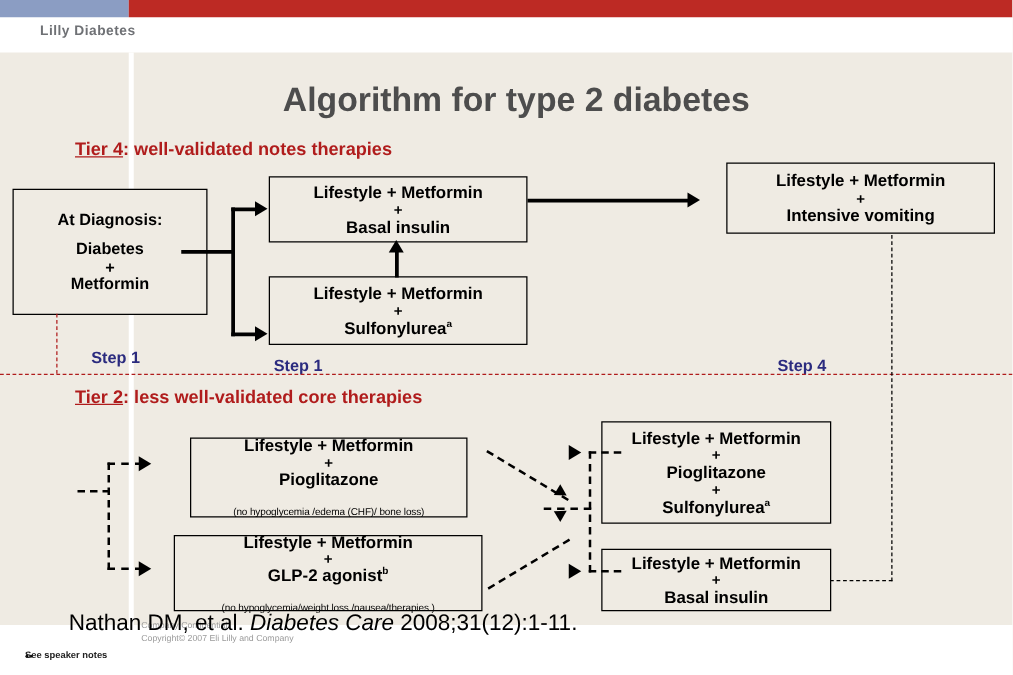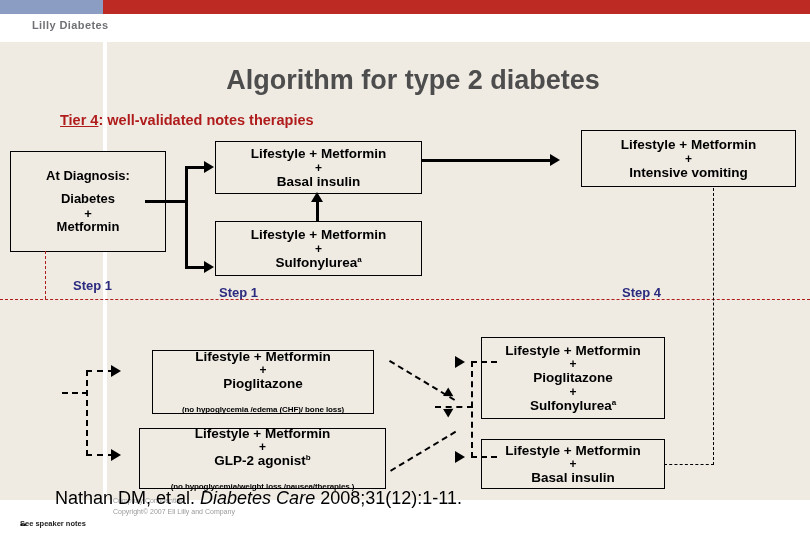--- a/index.html
+++ b/index.html
@@ -37,21 +37,21 @@
   #step1{left:73px;top:278px;}
   #step2{left:219px;top:285px;}
   #step3{left:622px;top:285px;}
 
   
   .box{position:absolute;border:1.4px solid #000;background:#efebe3;
        box-sizing:border-box;text-align:center;color:#000;
        display:flex;flex-direction:column;justify-content:center;align-items:center;}
   .box .ln{font-size:13.5px;font-weight:bold;line-height:1.12;white-space:nowrap;}
   .box .ln.plus{font-size:12px;line-height:1.0;}
-  .box .note{font-size:8px;font-weight:bold;line-height:1.1;white-space:nowrap;letter-spacing:-0.1px;margin-top:15px;}
+  .box .note{font-size:8px;font-weight:normal;line-height:1.1;white-space:nowrap;letter-spacing:-0.1px;margin-top:15px;}
   sup{font-size:8px;vertical-align:super;font-weight:bold;}
 
   
   #box-diag   {left:10px; top:151px; width:156px;height:101px;}
   #box-diag .ln{font-size:13px;}
   #box-basal  {left:215px;top:141px;width:207px;height:53px;}
   #box-sulf   {left:215px;top:221px;width:207px;height:55px;}
   #box-intens {left:581px;top:130px;width:215px;height:57px;}
   #box-pio    {left:152px;top:350px;width:222px;height:64px;}
   #box-glp    {left:139px;top:428px;width:247px;height:61px;}
@@ -133,20 +133,23 @@
   <div class="brand-text">Lilly Diabetes</div>
 
   <div class="canvas"></div>
   <div class="canvas-white-strip"></div>
   <div class="bottom-white"></div>
 
   <div class="title">Algorithm for type 2 diabetes</div>
 
   <div class="tier" id="tier1">
     <span class="u">Tier 4</span><span>: well-validated notes therapies</span>
+  </div>
+  <div class="tier" id="tier2">
+    <span class="u">Tier 2</span><span>: less well-validated core therapies</span>
   </div>
 
   <div class="step" id="step1">Step 1</div>
   <div class="step" id="step2">Step 1</div>
   <div class="step" id="step3">Step 4</div>
 
   <div class="box" id="box-diag">
     <div class="ln">At Diagnosis:</div>
     <div class="ln" style="height:9px"></div>
     <div class="ln">Diabetes</div>

